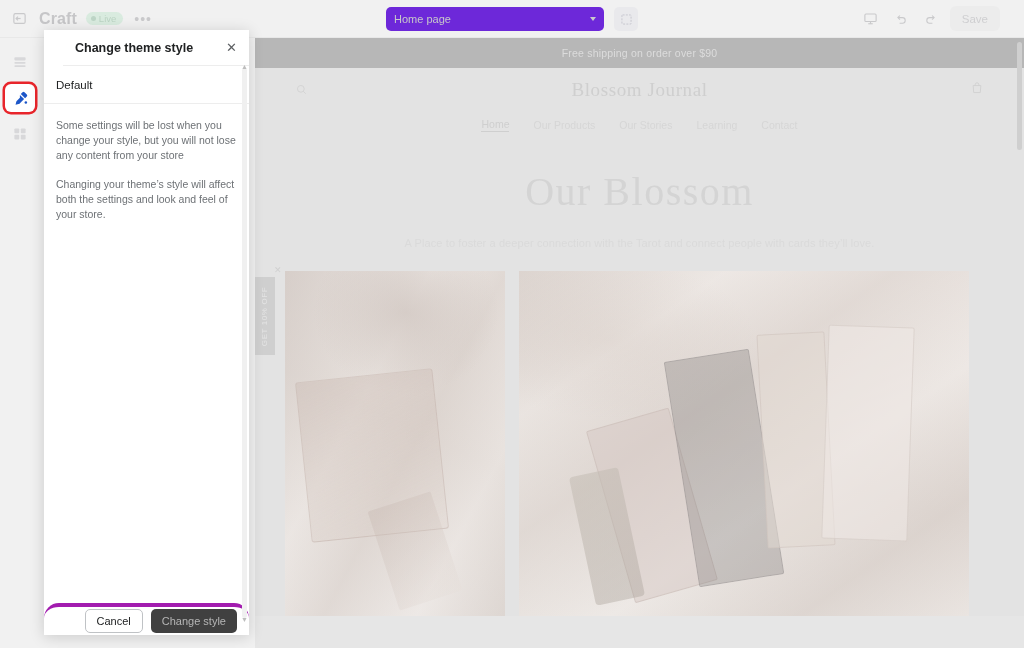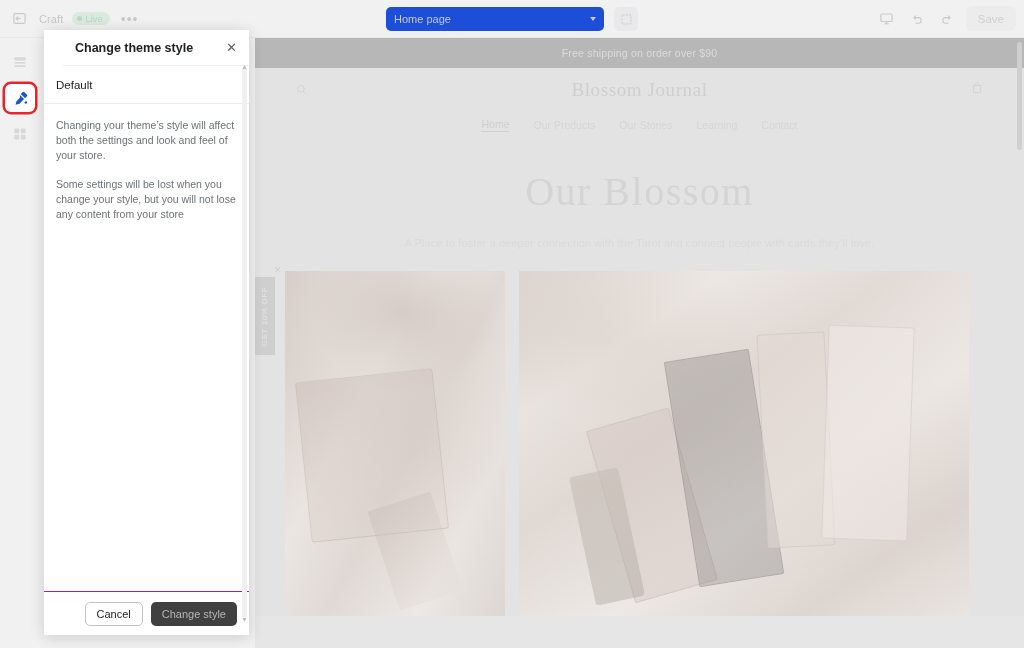--- a/index.html
+++ b/index.html
@@ -27,38 +27,38 @@
     z-index: 5;
   }
   .tb-left { display: flex; align-items: center; gap: 9px; padding-left: 8px; }
   .icon-btn {
     width: 22px; height: 22px;
     display: flex; align-items: center; justify-content: center;
     border-radius: 5px;
     color: #c9c9cb;
   }
   .icon-btn svg { display: block; }
-  .tb-title { font-size: 11px; color: #c6c6c8; letter-spacing: .1px; }
+  .tb-title { font-size: 16px; color: #c6c6c8; letter-spacing: .1px; font-weight: bold; }
   .live-badge {
     display: inline-flex; align-items: center; gap: 3px;
     background: #d9ebdf; color: #bcd4c4;
     font-size: 9.5px; border-radius: 9px;
     padding: 2px 7px 2px 5px; line-height: 1;
   }
   .live-dot { width: 5px; height: 5px; border-radius: 50%; background: #bdd5c6; display:inline-block;}
   .dots { color: #cacacc; font-size: 14px; letter-spacing: 1px; line-height: 10px; padding: 0 2px;}
 
   .tb-center {
     position: absolute; left: 50%; top: 7px;
     transform: translateX(-50%);
     display: flex; align-items: center; gap: 10px;
   }
   .page-select {
     width: 218px; height: 24px;
-    background: #1d4ed8;
+    background: #6d28d9;
     border-radius: 5px;
     display: flex; align-items: center;
     padding: 0 8px;
     font-size: 11px; color: #c8c8ca;
     position: relative;
   }
   .page-select .chev {
     position: absolute; right: 8px; top: 50%; transform: translateY(-50%);
     width: 0; height: 0;
     border-left: 3.5px solid transparent;
@@ -66,21 +66,21 @@
     border-top: 4px solid #cacacc;
   }
   .inspect-btn {
     width: 24px; height: 24px; border-radius: 5px;
     background: #e9e9ec;
     display: flex; align-items: center; justify-content: center;
     color: #c3c3cc;
   }
 
   .tb-right {
-    position: absolute; right: 8px; top: 6px;
+    position: absolute; right: 24px; top: 6px;
     display: flex; align-items: center; gap: 8px;
   }
   .save-btn {
     height: 25px; min-width: 48px;
     background: #ececec; color: #cfcfd1;
     border-radius: 6px; font-size: 11.5px;
     display: flex; align-items: center; justify-content: center;
     padding: 0 12px;
   }
 
@@ -257,23 +257,23 @@
     display: flex; align-items: center;
     border-bottom: 1px solid #ededed;
     font-size: 11.5px; color: #202223;
   }
   .modal-note {
     padding: 14px 12px 0 12px;
     font-size: 10.5px; line-height: 1.45; color: #6d7175;
   }
   .modal-note p + p { margin-top: 13px; }
   .modal-foot {
-    height: 44px; border-top: 1px solid #a21caf;
+    height: 32px; border-top: 4px solid #a21caf;
     display: flex; align-items: center; justify-content: flex-end;
-    gap: 8px; padding: 0 12px;
+    gap: 8px; padding: 0 12px; border-radius: 15px;
   }
   .btn {
     height: 24px; border-radius: 5px;
     font-size: 11px; display: flex; align-items: center; justify-content: center;
     padding: 0 11px;
   }
   .btn-cancel { background: #fff; border: 1px solid #bfc2c5; color: #202223; }
   .btn-primary-disabled { background: #404040; color: #b5b5b5; }
 
   .modal-scroll {
@@ -432,22 +432,22 @@
     <div class="modal-head">
       <span class="modal-title">Change theme style</span>
       <span class="modal-close">✕</span>
     </div>
 
     <div class="modal-body">
       <div class="style-row">
         <span>Default</span>
       </div>
       <div class="modal-note">
+        <p>Some settings will be lost when you change your style, but you will not lose any content from your store</p>
         <p>Changing your theme’s style will affect both the settings and look and feel of your store.</p>
-        <p>Some settings will be lost when you change your style, but you will not lose any content from your store</p>
       </div>
     </div>
 
     <div class="modal-foot">
       <div class="btn btn-cancel">Cancel</div>
       <div class="btn btn-primary-disabled">Change style</div>
     </div>
 
     <div class="modal-scroll"></div>
     <div class="modal-scroll-arrow" style="top:33px">▲</div>

